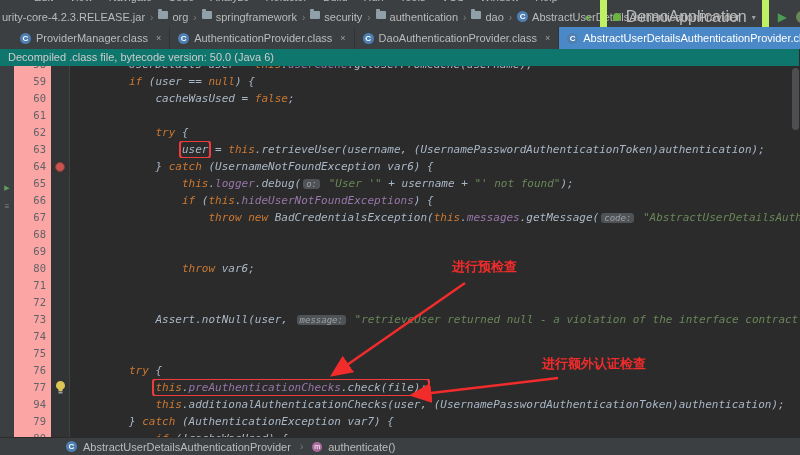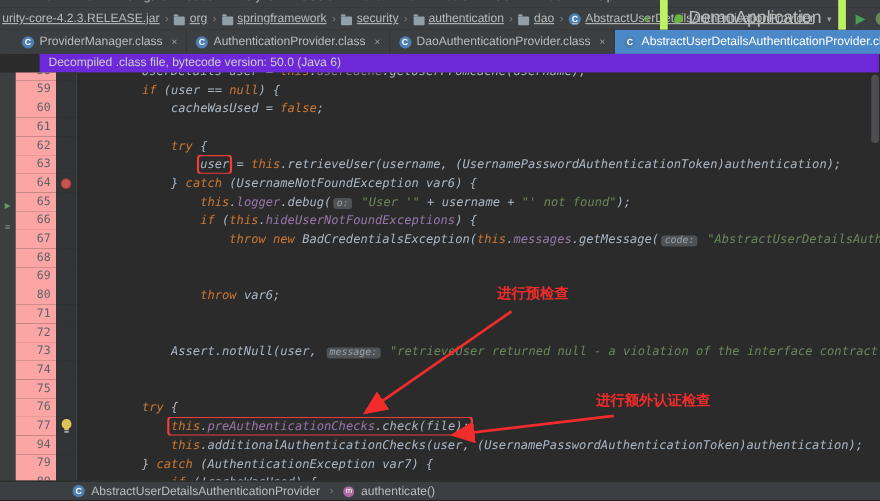--- a/index.html
+++ b/index.html
@@ -7,21 +7,21 @@
        font-family:"Liberation Sans",sans-serif;-webkit-font-smoothing:antialiased;}
 
   
   .menustrip{position:absolute;top:0;left:0;right:0;height:7px;background:#3c3f41;overflow:hidden;}
   .menustrip .inner{display:flex;gap:16px;padding-left:34px;margin-top:-9px;font-size:11px;color:#bbbbbb;white-space:nowrap;}
 
   
   .toolbar{position:absolute;top:7px;left:0;right:0;height:20px;background:#3c3f41;display:flex;align-items:center;
            font-size:11px;color:#bbbbbb;white-space:nowrap;overflow:hidden;}
   .crumbs{display:flex;align-items:center;}
-  .crumb{display:flex;align-items:flex-end;gap:4px;padding:0 2px;text-decoration:underline;}
+  .crumb{display:flex;align-items:flex-start;gap:4px;padding:0 2px;}
   .crumb-sep{color:#7d7d7d;margin:0 3px;font-size:10px;}
   .folder-ico{display:inline-block;width:10px;height:8px;background:#90a0a9;border-radius:1px;position:relative;}
   .folder-ico::before{content:'';position:absolute;top:-2px;left:0;width:4px;height:2px;background:#90a0a9;border-radius:1px 1px 0 0;}
   .class-ico{display:inline-flex;align-items:center;justify-content:center;width:11px;height:11px;border-radius:50%;
              background:#4e7fb2;color:#fff;font-size:8px;font-weight:bold;flex:none;}
   .run-cluster{position:absolute;top:7px;right:-8px;height:20px;display:flex;align-items:center;gap:9px;}
   .nav-green{color:#62b543;font-weight:bold;font-size:11px;}
   .combo{display:flex;align-items:center;gap:5px;border:7px solid #bef264;border-radius:3px;padding:18px 6px;color:#bbbbbb;}
   .boot-ico{width:8px;height:8px;border-radius:50% 50% 50% 0;background:#6DB33F;display:inline-block;}
   .caret{color:#9da0a2;font-size:8px;}
@@ -30,22 +30,22 @@
 
   
   .tabbar{position:absolute;top:27px;left:0;right:0;height:22px;background:#3c3f41;display:flex;align-items:stretch;
           padding-left:12px;overflow:hidden;}
   .tab{display:flex;align-items:center;gap:5px;padding:0 8px;border-right:1px solid #313335;background:#3c3f41;
        color:#bbbbbb;font-size:11px;white-space:nowrap;flex:none;}
   .tab.active{background:#4A88C7;color:#ffffff;}
   .tab-close{color:#9da0a2;font-size:9px;margin-left:3px;}
 
   
-  .banner{position:absolute;top:49px;left:0;right:1px;height:17px;background:#6d28d9;border-bottom:1px solid #323639;
-          color:#cccccc;font-size:11px;line-height:17px;padding-left:8px;margin-left:36px;}
+  .banner{position:absolute;top:49px;left:0;right:1px;height:17px;background:#0f766e;border-bottom:1px solid #323639;
+          color:#cccccc;font-size:11px;line-height:17px;padding-left:8px;}
 
   
   .toolstrip{position:absolute;top:66px;bottom:18px;left:0;width:14px;background:#3c3f41;display:flex;flex-direction:column;
              align-items:center;padding-top:118px;gap:12px;box-sizing:border-box;}
   .ts-ico1{color:#5f9e5f;font-size:7px;line-height:1;}
   .ts-ico2{color:#888888;font-size:8px;line-height:1;}
 
   
   .editor{position:absolute;top:66px;bottom:18px;left:14px;right:0;overflow:hidden;background:#2b2b2b;}
   .lines{margin-top:-10px;font-family:"DejaVu Sans Mono",monospace;font-size:11px;line-height:17px;}

